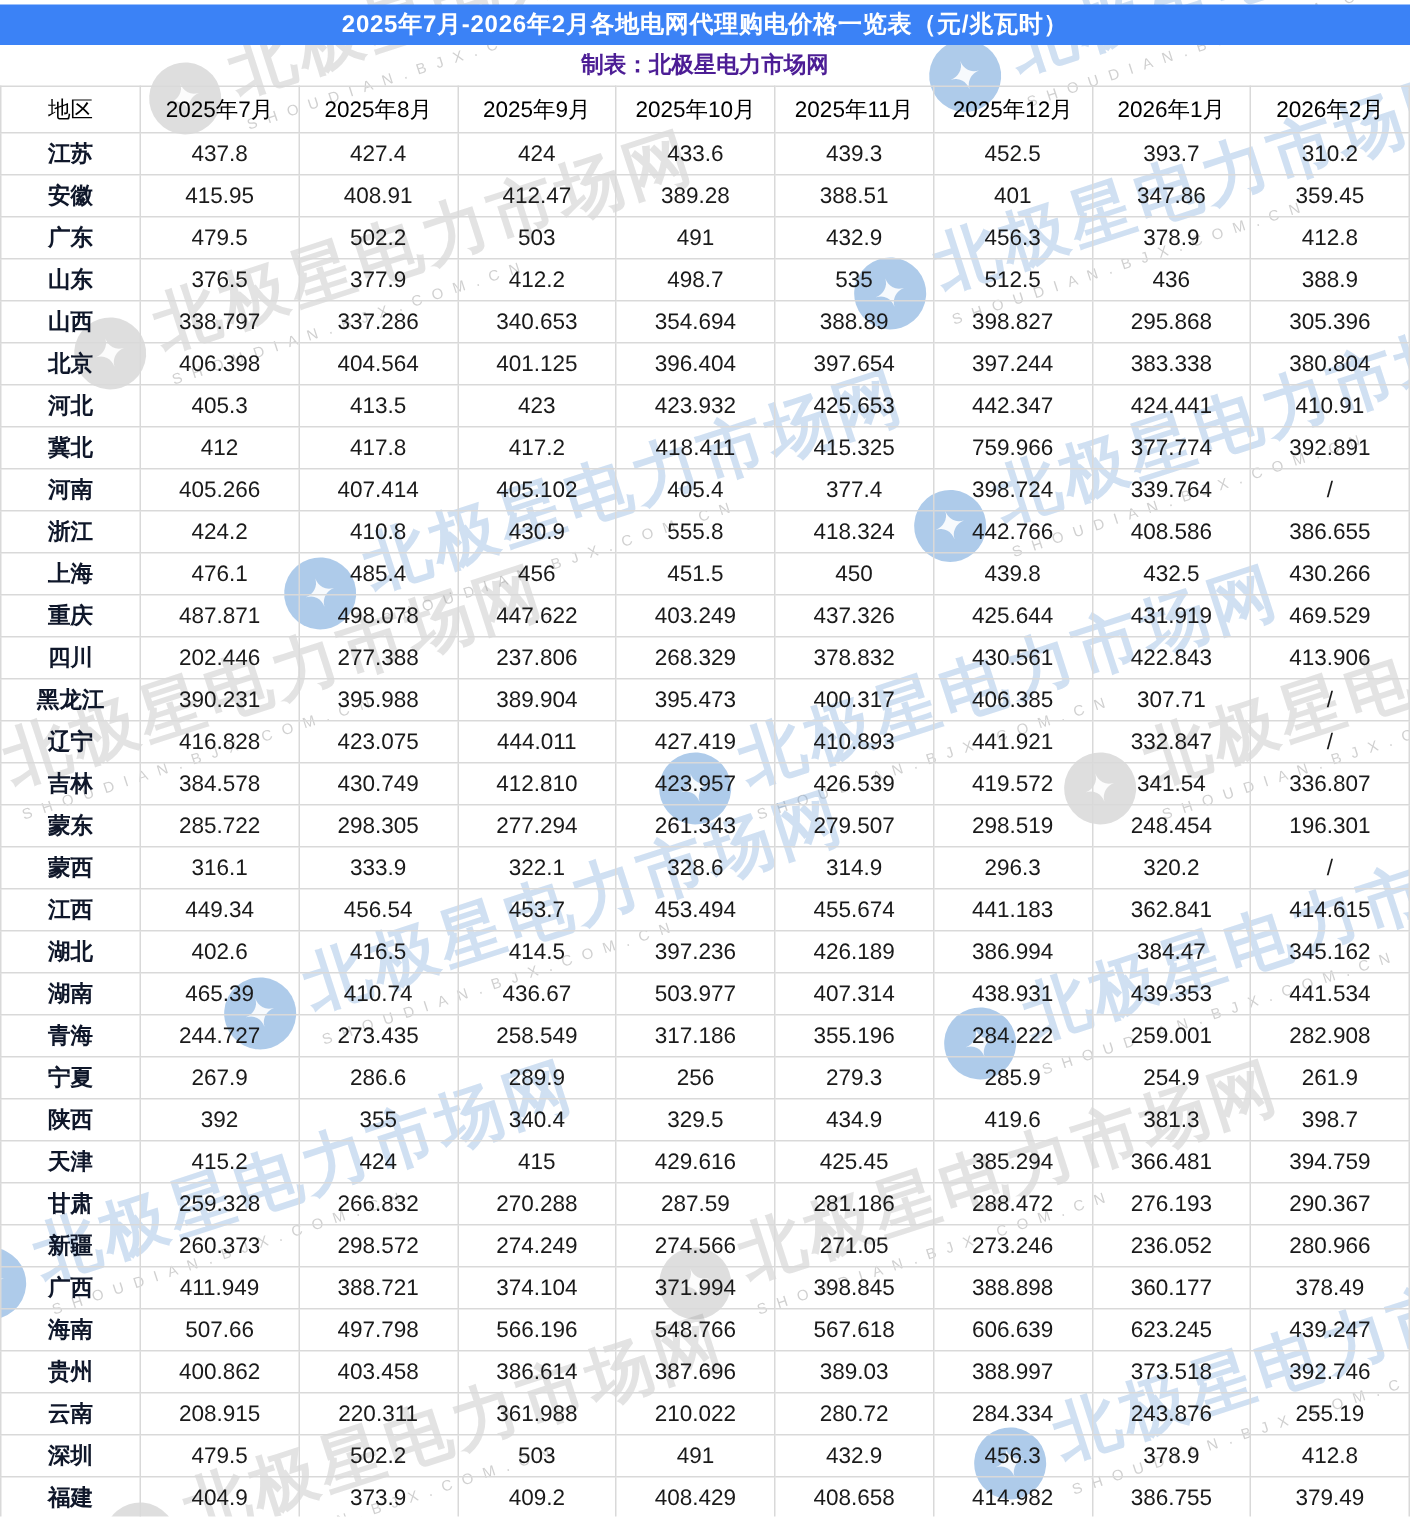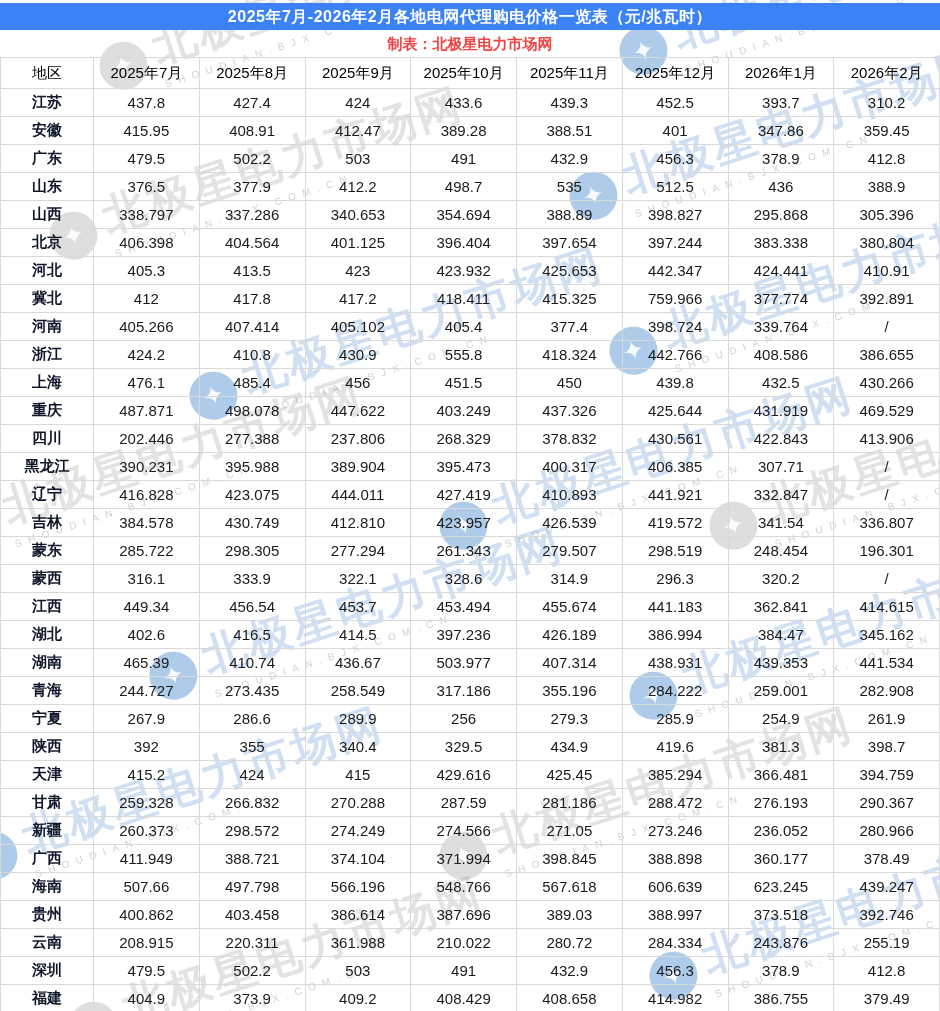--- a/index.html
+++ b/index.html
@@ -18,21 +18,21 @@
     background: #3b82f6;
     color: #ffffff;
     text-align: center;
     font-size: 16px; font-weight: bold;
     letter-spacing: 0.5px;
   }
   .subtitle {
     height: 27px; line-height: 27px;
     text-align: center;
     font-size: 15px; font-weight: bold;
-    color: #ef4444;
+    color: #4c1d95;
   }
 
   table.price-table {
     width: 940px;
     border-collapse: collapse;
     table-layout: fixed;
   }
   .price-table th, .price-table td {
     border: 1px solid #d9d9d9;
     text-align: center;

